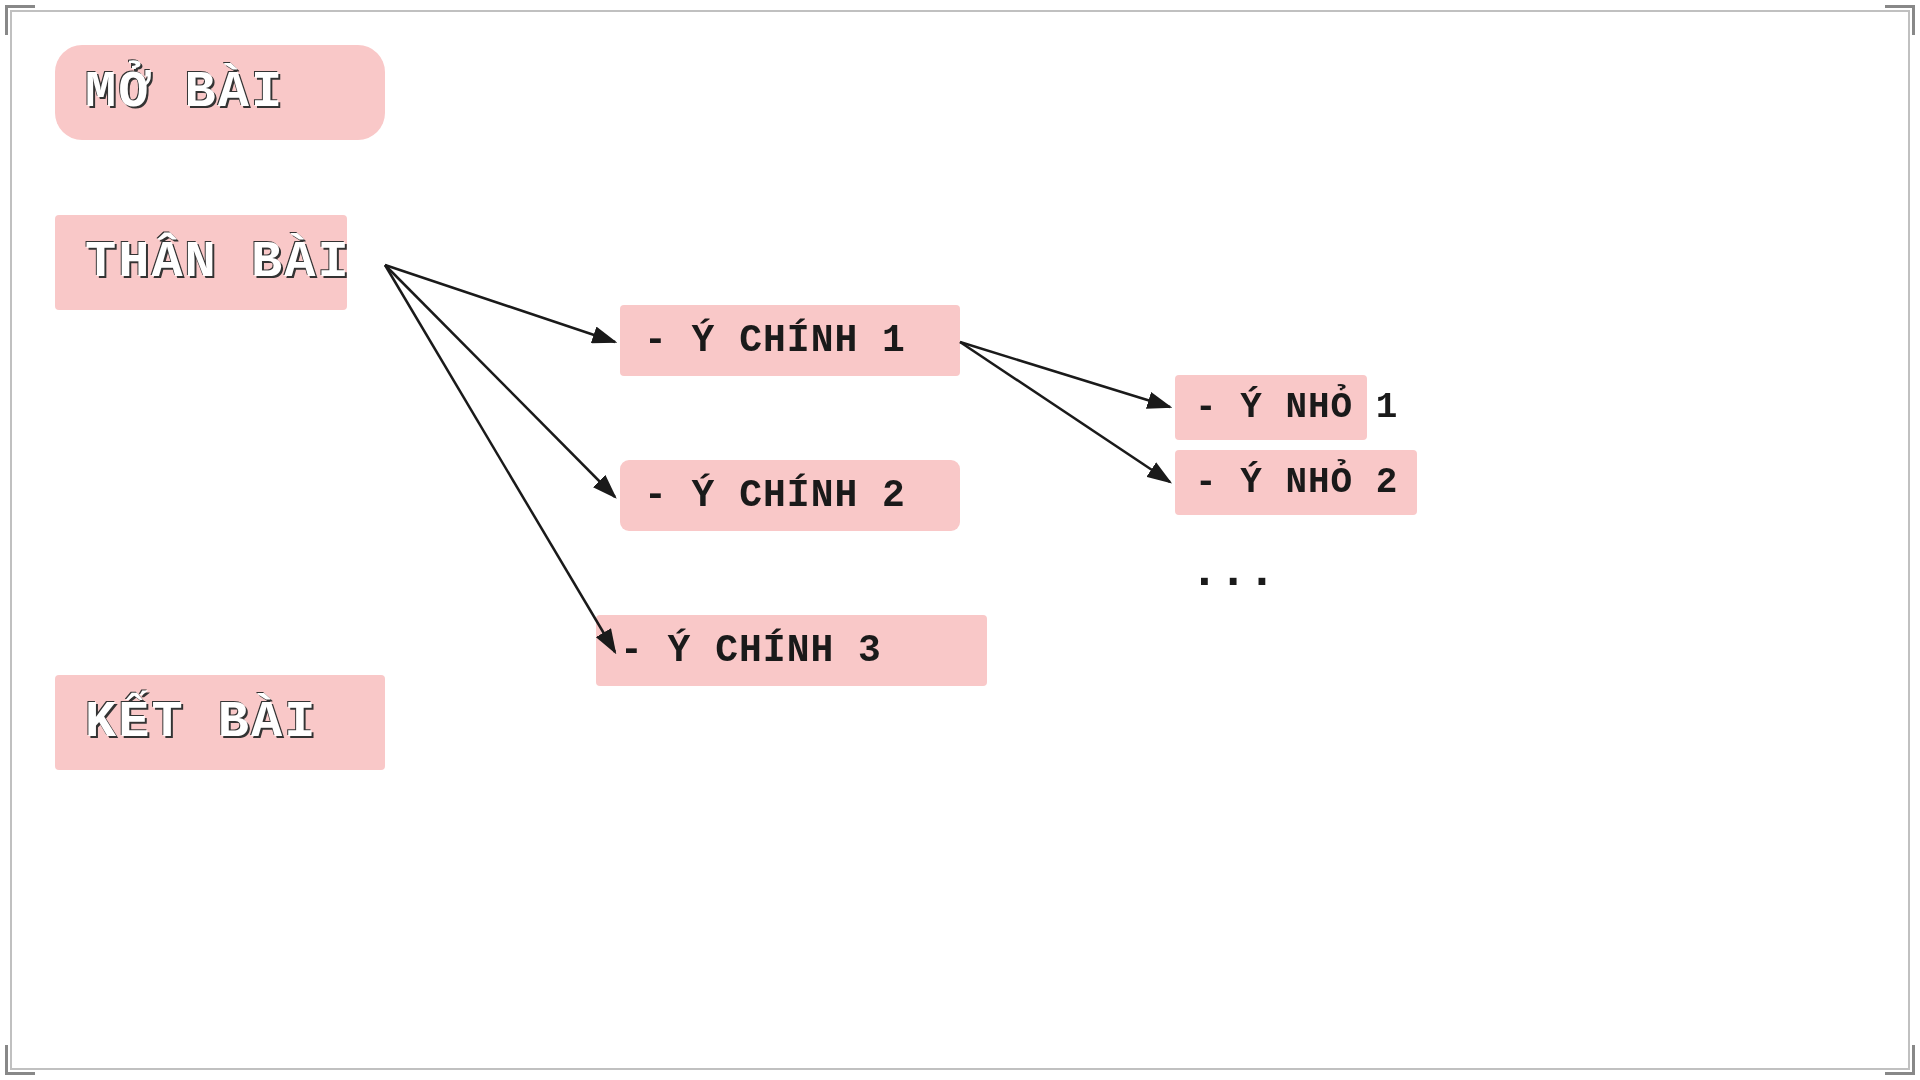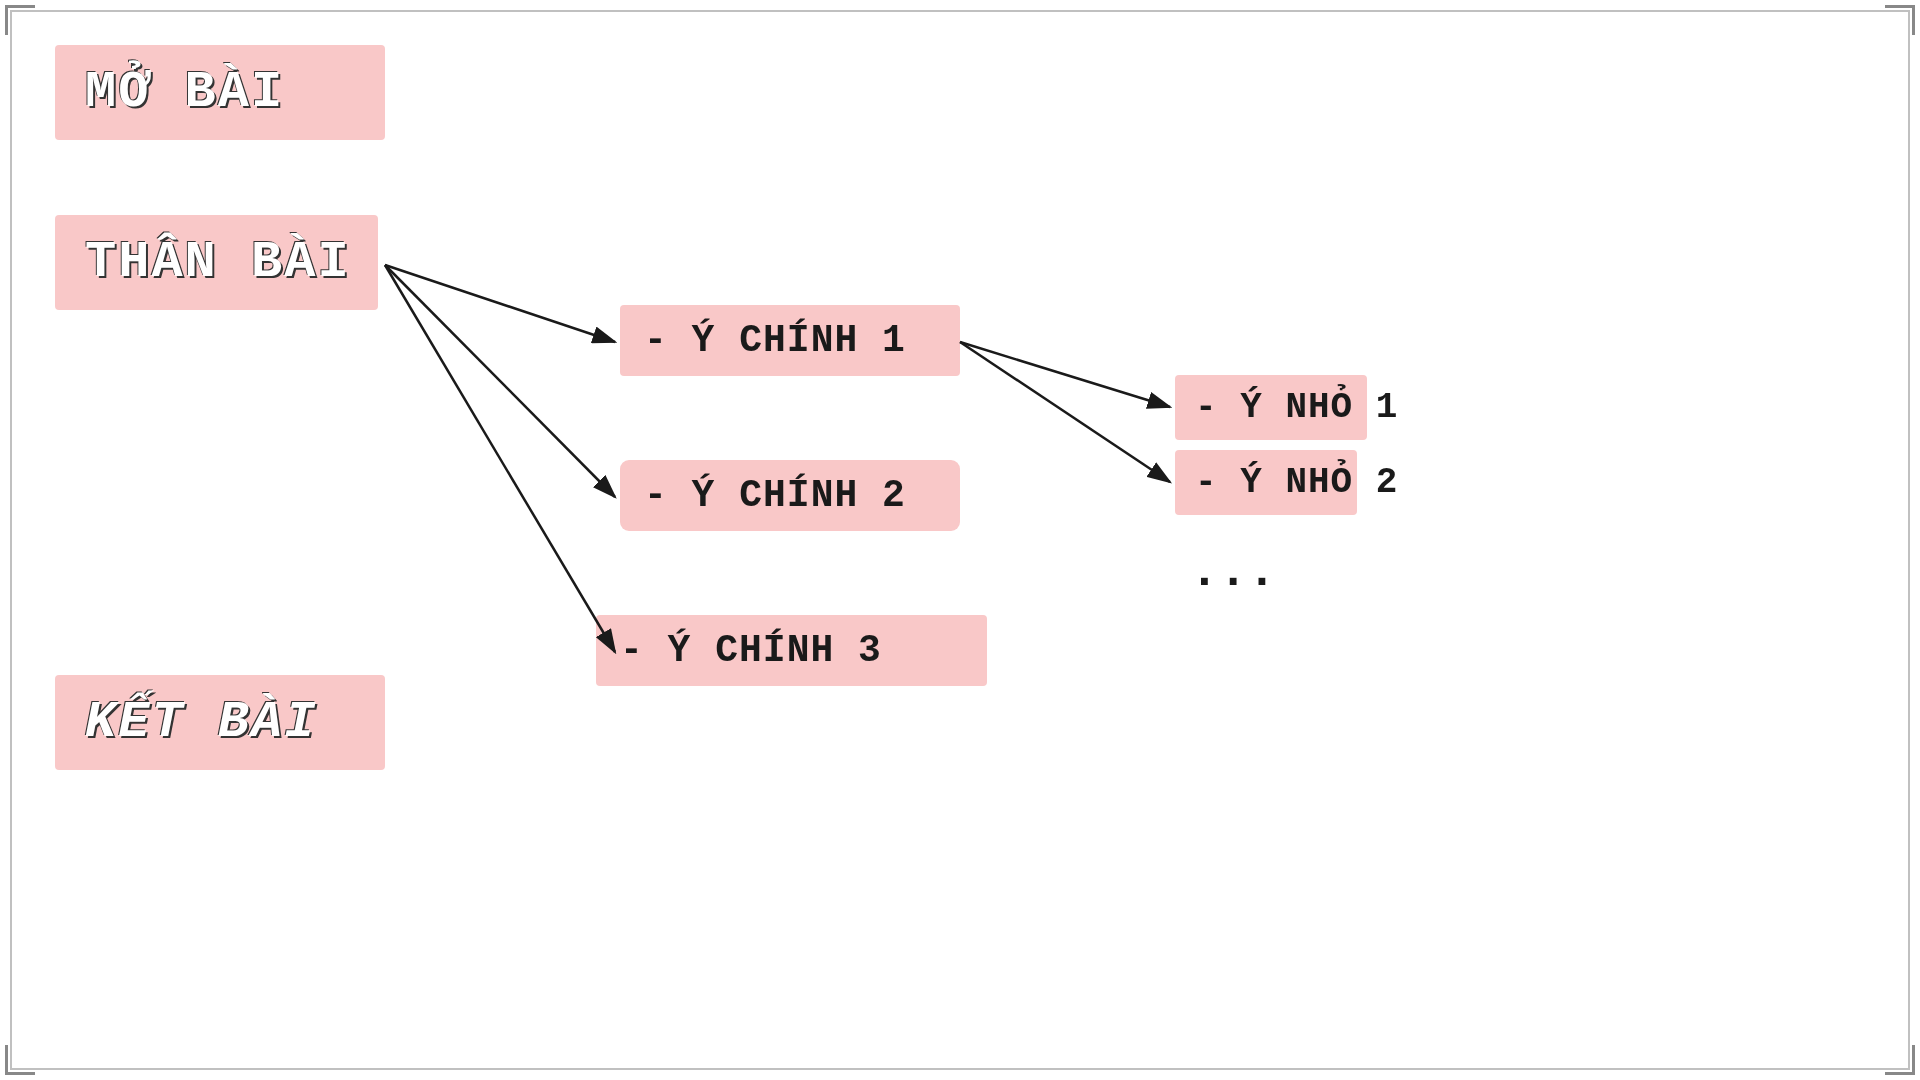--- a/index.html
+++ b/index.html
@@ -108,49 +108,49 @@
   </style>
 </head>
 <body>
 
 <div class="outer-frame"></div>
 <div class="corner corner-tl"></div>
 <div class="corner corner-tr"></div>
 <div class="corner corner-bl"></div>
 <div class="corner corner-br"></div>
 
-<div class="label-box" style="top:45px; left:55px; width:330px;">
+<div class="label-box" style="top:45px; left:55px; width:330px;border-radius:27px;">
   <span>MỞ BÀI</span>
 </div>
 
-<div class="label-box" style="top:215px; left:55px; width:323px;">
+<div class="label-box" style="top:215px; left:55px; width:292px;">
   <span>THÂN BÀI</span>
 </div>
 
-<div class="label-box" style="top:675px; left:55px; width:330px;font-style:italic;">
+<div class="label-box" style="top:675px; left:55px; width:330px;">
   <span>KẾT BÀI</span>
 </div>
 
 <div class="small-box" style="top:305px; left:620px; width:340px;">
   <span>- Ý CHÍNH 1</span>
 </div>
 
 <div class="small-box" style="top:460px; left:620px; width:340px;border-radius:9px;">
   <span>- Ý CHÍNH 2</span>
 </div>
 
 <div class="small-box" style="top:615px; left:596px; width:391px;">
   <span>- Ý CHÍNH 3</span>
 </div>
 
 <div class="tiny-box" style="top:375px; left:1175px; width:192px;">
   <span>- Ý NHỎ 1</span>
 </div>
 
-<div class="tiny-box" style="top:450px; left:1175px; width:182px;">
+<div class="tiny-box" style="top:450px; left:1175px; width:242px;">
   <span>- Ý NHỎ 2</span>
 </div>
 
 <div class="dots-text" style="top:545px; left:1190px;">...</div>
 
 <svg class="arrows" xmlns="http://www.w3.org/2000/svg">
   <defs>
     <marker id="arrowhead" markerWidth="10" markerHeight="7" refX="9" refY="3.5" orient="auto">
       <polygon points="0 0, 10 3.5, 0 7" fill="#1a1a1a"></polygon>
     </marker>

